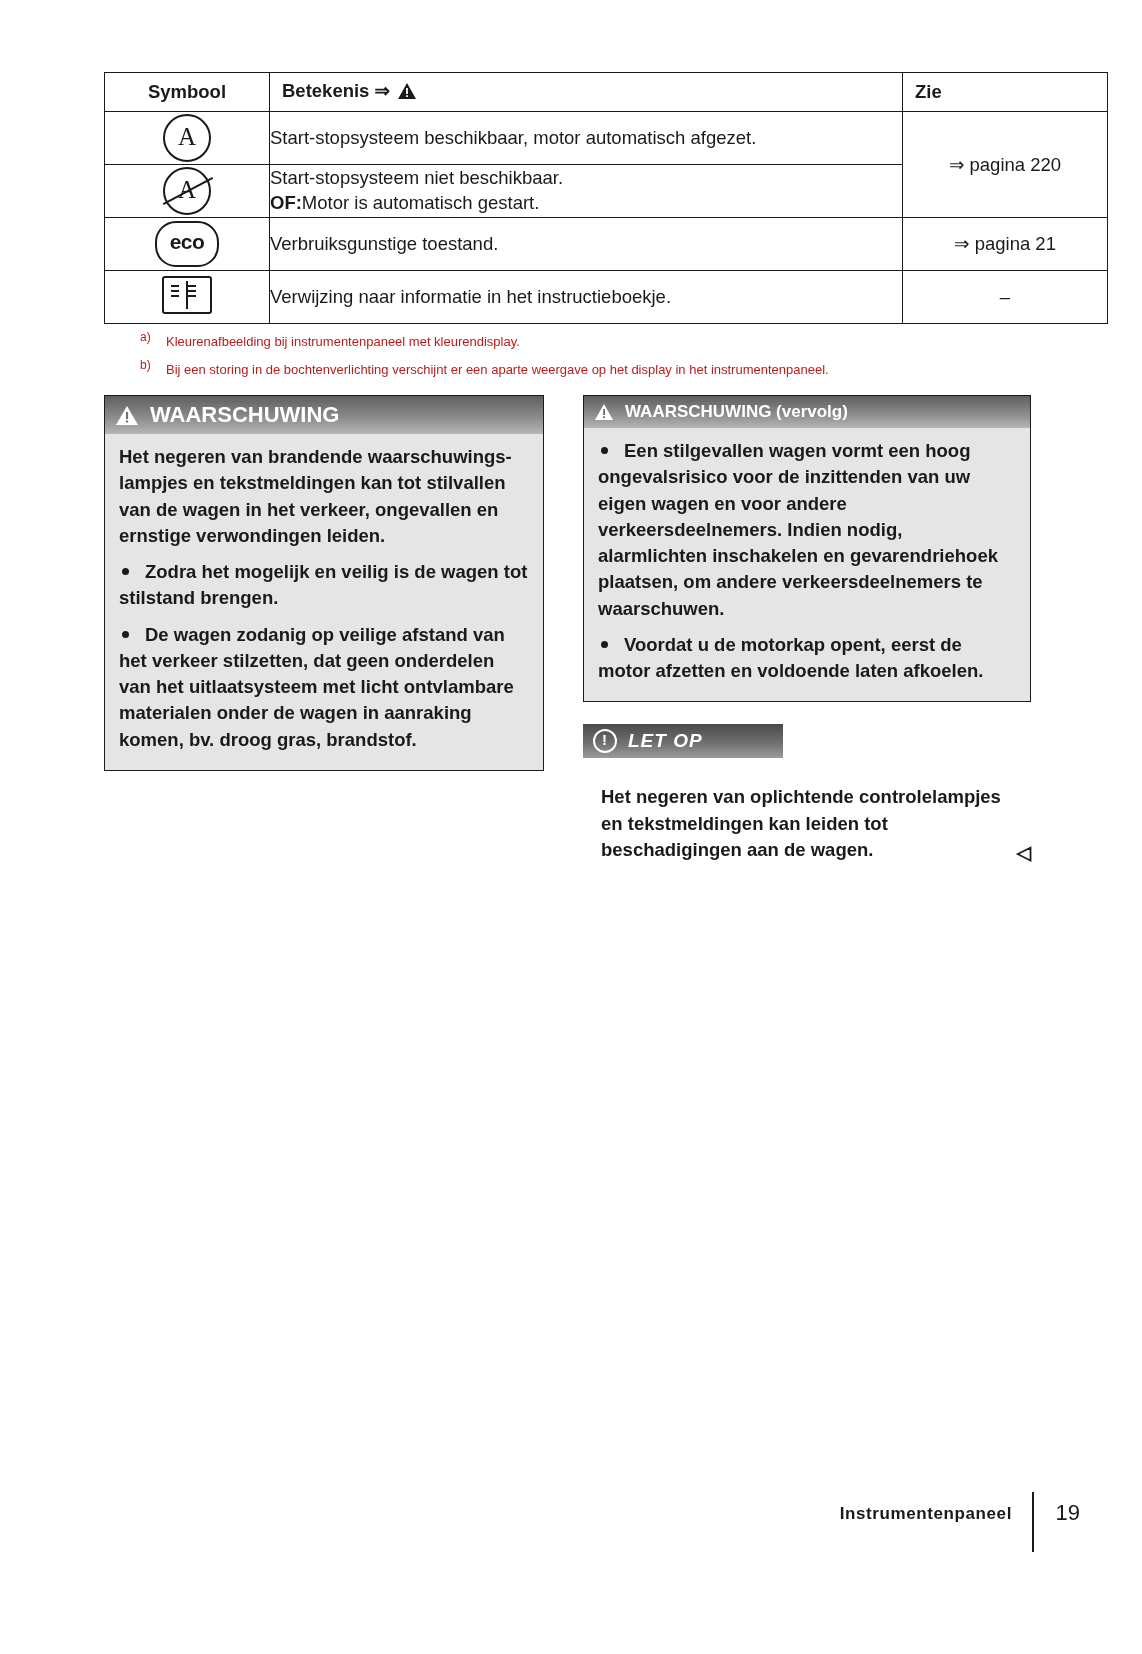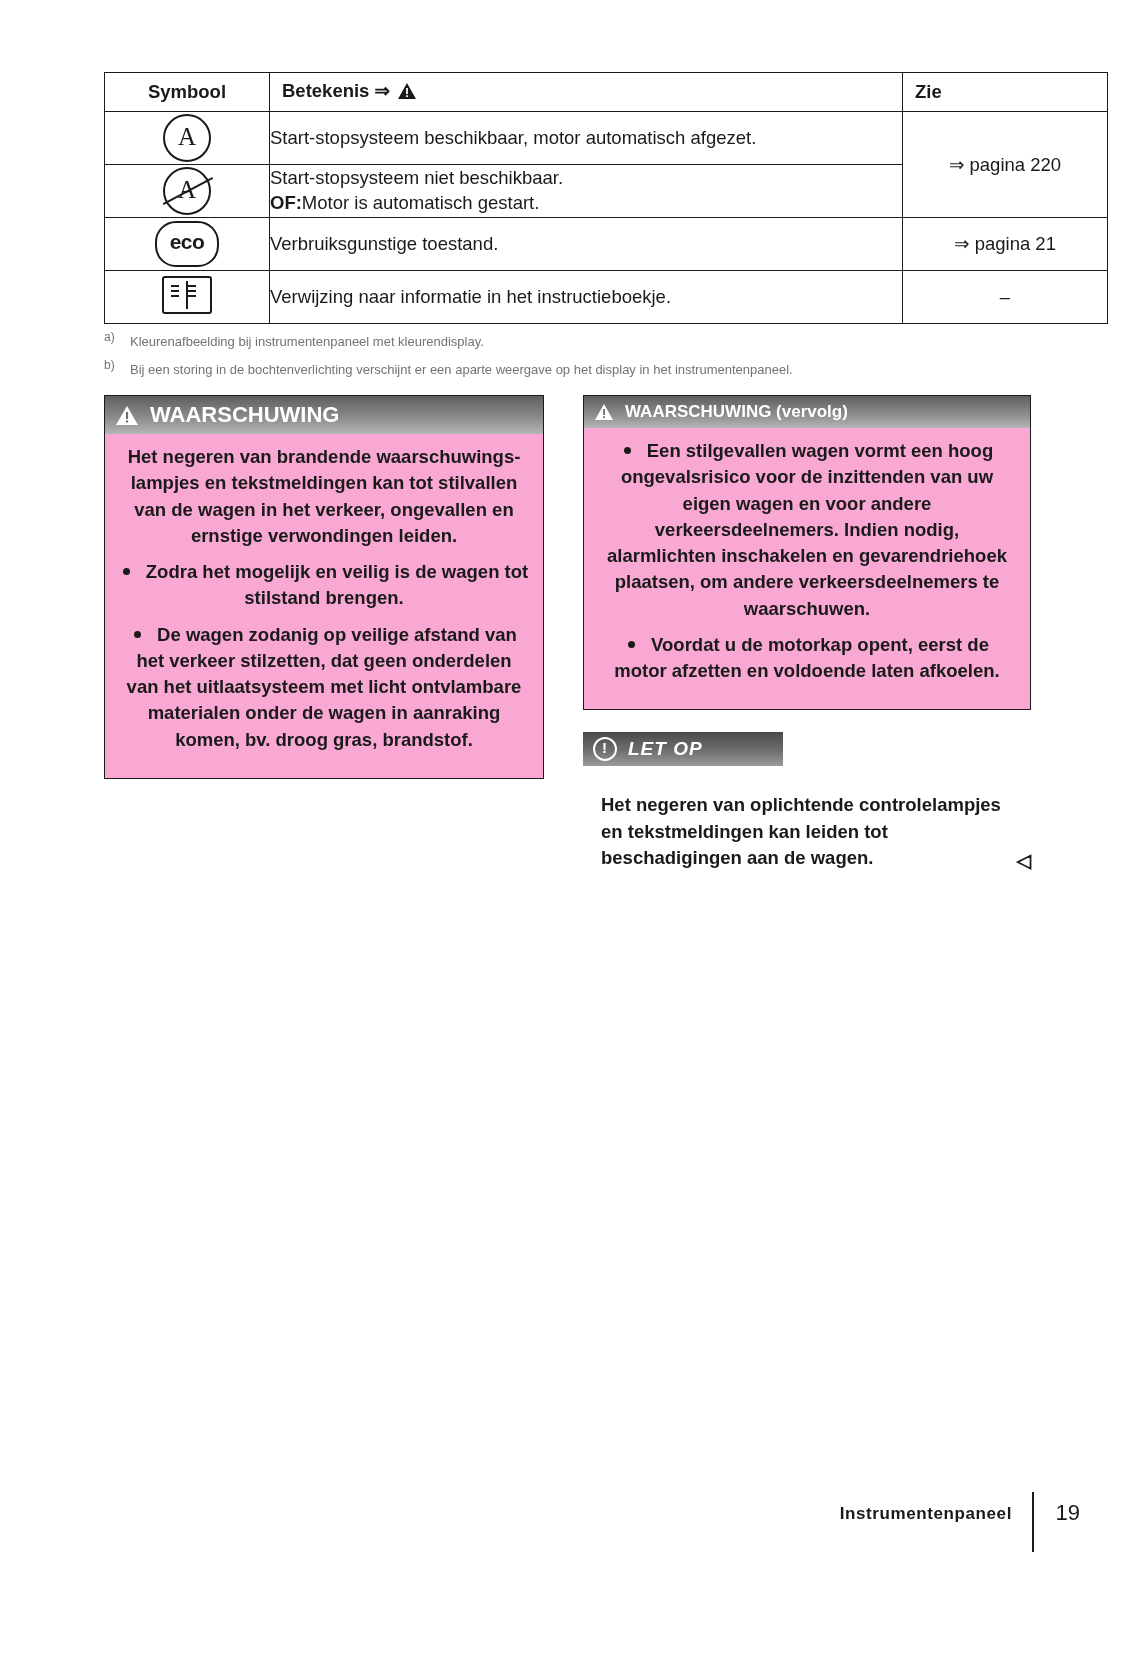--- a/index.html
+++ b/index.html
@@ -124,23 +124,24 @@
 
   
   .footnotes {
     position: absolute;
     left: 104px;
     top: 330px;
     width: 930px;
   }
   .footnote {
     font-size: 13px;
-    color: #737373;
+    color: #b91c1c;
     margin-bottom: 7px;
     line-height: 1.3;
+    margin-left: 36px;
   }
   .fn-mark {
     display: inline-block;
     width: 26px;
     font-size: 12px;
     vertical-align: super;
   }
 
   
   .col-left {
@@ -151,22 +152,21 @@
   }
   .col-right {
     position: absolute;
     left: 583px;
     top: 395px;
     width: 448px;
   }
 
   .warnbox {
     border: 1.5px solid #1a1a1a;
-    background: #f9a8d4;
-    text-align: center;
+    background: #e5e5e5;
   }
   .warnbox-header {
     background: linear-gradient(to bottom, #5f5f5f 0%, #8a8a8a 55%, #b5b5b5 100%);
     color: #ffffff;
     font-weight: bold;
     display: flex;
     align-items: center;
     padding: 6px 10px;
     box-sizing: border-box;
   }
@@ -191,21 +191,21 @@
     font-style: normal;
   }
 
   .warn-body {
     padding: 10px 14px 13px 14px;
     font-size: 18.5px;
     font-weight: bold;
     line-height: 1.42;
   }
   .warn-body p { margin: 0 0 10px 0; }
-  .warn-body p:last-child { margin-bottom: 12px; }
+  .warn-body p:last-child { margin-bottom: 4px; }
   .bullet-p {
     position: relative;
     padding-left: 0;
   }
   .bul-dot {
     display: inline-block;
     width: 7px; height: 7px;
     background: #1a1a1a;
     border-radius: 50%;
     vertical-align: 3px;

